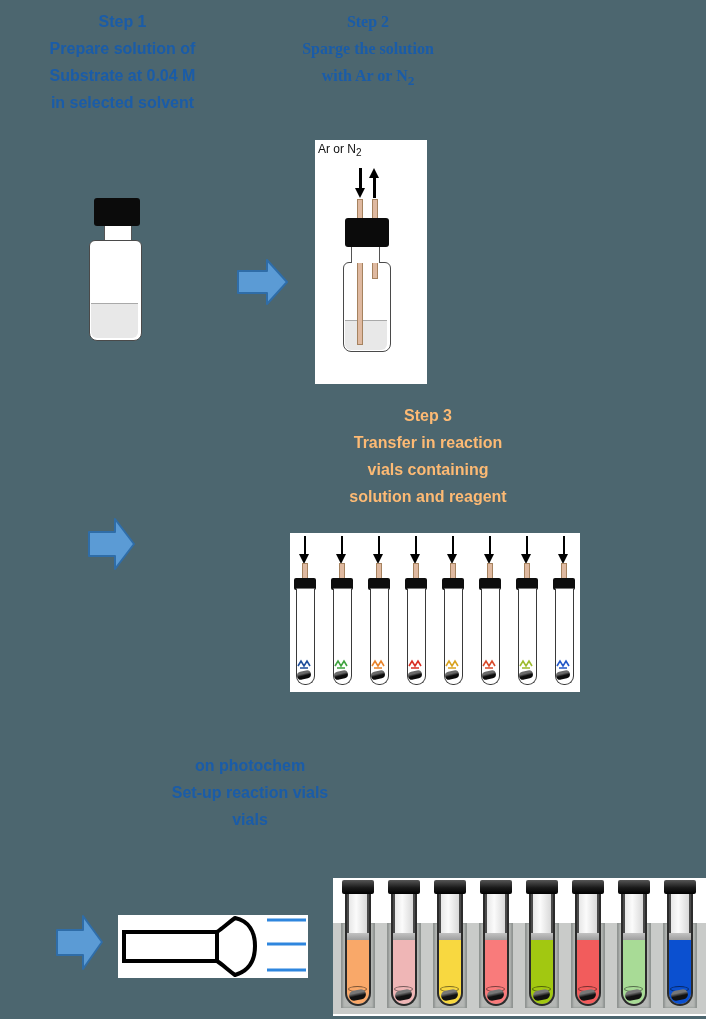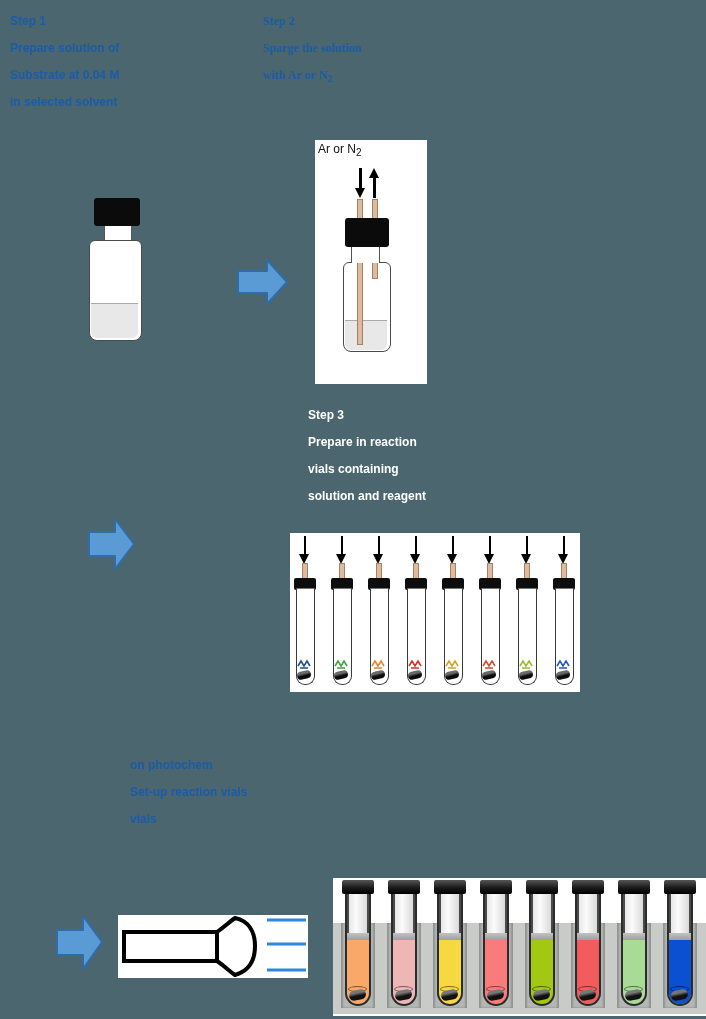--- a/index.html
+++ b/index.html
@@ -2,22 +2,22 @@
 <html><head>
 <meta charset="utf-8">
 <style>
   html,body{margin:0;padding:0;}
   #canvas{
     position:relative;width:706px;height:1019px;overflow:hidden;
     background:#4C666F;
     font-family:"Liberation Sans", sans-serif;
   }
   .step-text{
-    position:absolute;text-align:left;font-weight:bold;
-    font-size:12px;line-height:27px;color:#1A5CA8;
+    position:absolute;text-align:center;font-weight:bold;
+    font-size:16px;line-height:27px;color:#1A5CA8;
   }
   .panel{position:absolute;background:#ffffff;}
   
   .flow-arrow{position:absolute;}
   
   .vial-cap{position:absolute;background:#0b0b0b;border-radius:3px;}
   .vial-neck{position:absolute;background:#ffffff;border-left:1.5px solid #555;border-right:1.5px solid #555;}
   .vial-body{position:absolute;background:#ffffff;border:1.5px solid #4a4a4a;border-radius:6px 6px 8px 8px;}
   .vial-liquid{position:absolute;background:#E8E8E8;border-top:1px solid #a9a9a9;border-radius:0 0 6px 6px;}
   
@@ -91,23 +91,23 @@
     <div class="needle" style="left:57px;top:59px;height:78px;"></div>
 
     <div class="vial-neck" style="left:36px;top:107px;width:27px;height:16px;"></div>
     <div class="vial-cap" style="left:30px;top:78px;width:44px;height:29px;"></div>
   </div>
 
   <svg class="flow-arrow" style="left:88px;top:516px;" width="48" height="56" viewBox="0 0 48 56">
     <polygon points="1,16 27,16 27,3 46,28 27,53 27,40 1,40" fill="#5B9BD5" stroke="#2F6DA8" stroke-width="2" stroke-linejoin="round"></polygon>
   </svg>
 
-  <div class="step-text" style="left: 308px; top: 402px; width: 240px; color: #ffffff;">
+  <div class="step-text" style="left: 308px; top: 402px; width: 240px; color: #fdba74;">
     <div>Step 3</div>
-    <div>Prepare in reaction</div>
+    <div>Transfer in reaction</div>
     <div>vials containing</div>
     <div>solution and reagent</div>
   </div>
 
   <div class="panel" style="left:290px;top:533px;width:290px;height:159px;">
     <div id="transfer-tubes" style="position:absolute;left:0;top:0;width:290px;height:159px;">
         <div class="r-tube" style="left: 0px;">
     <div class="black-shaft shaft"></div>
     <div class="tri-down head"></div>
     <div class="needle ndl"></div>

